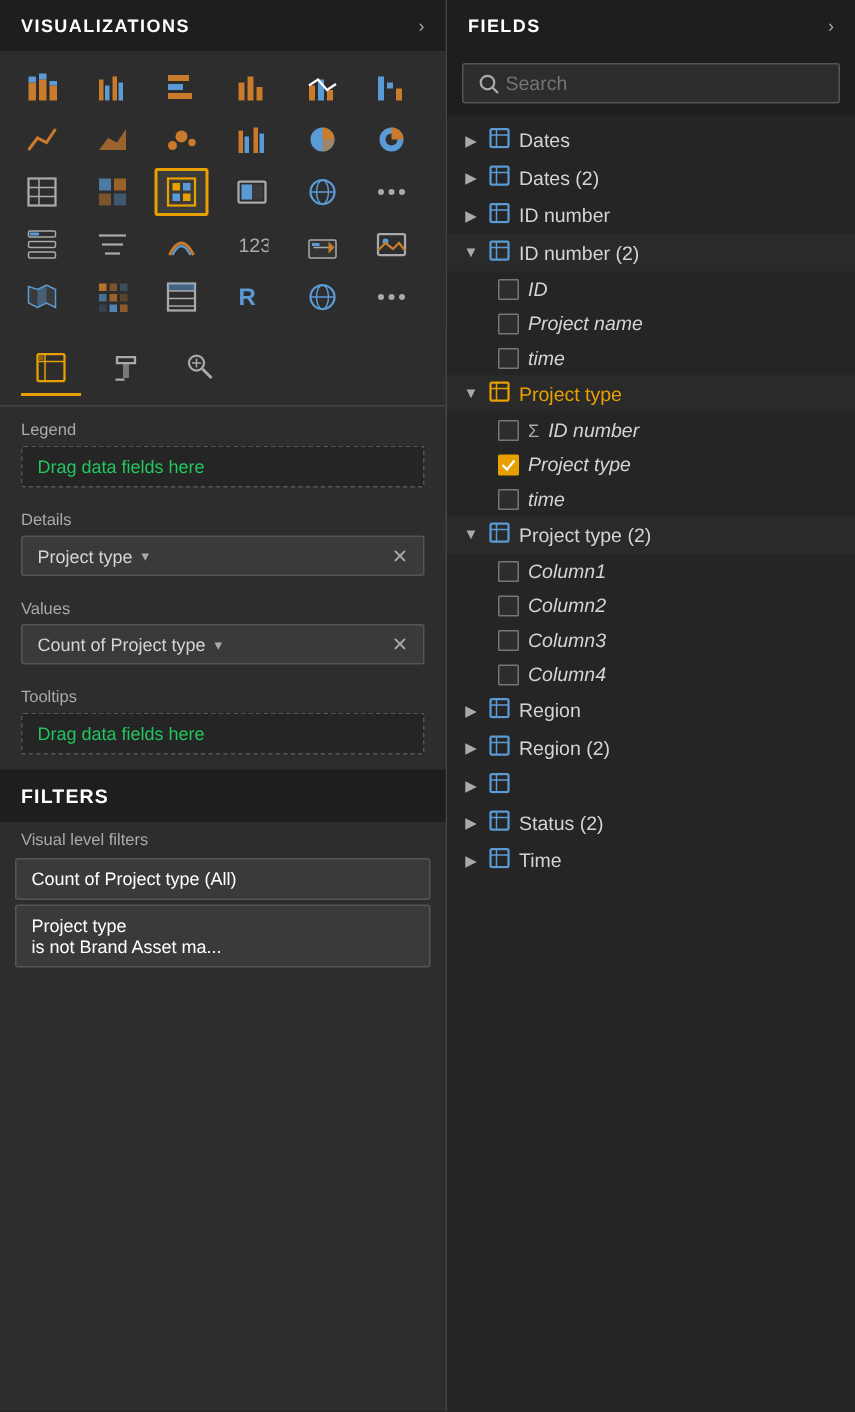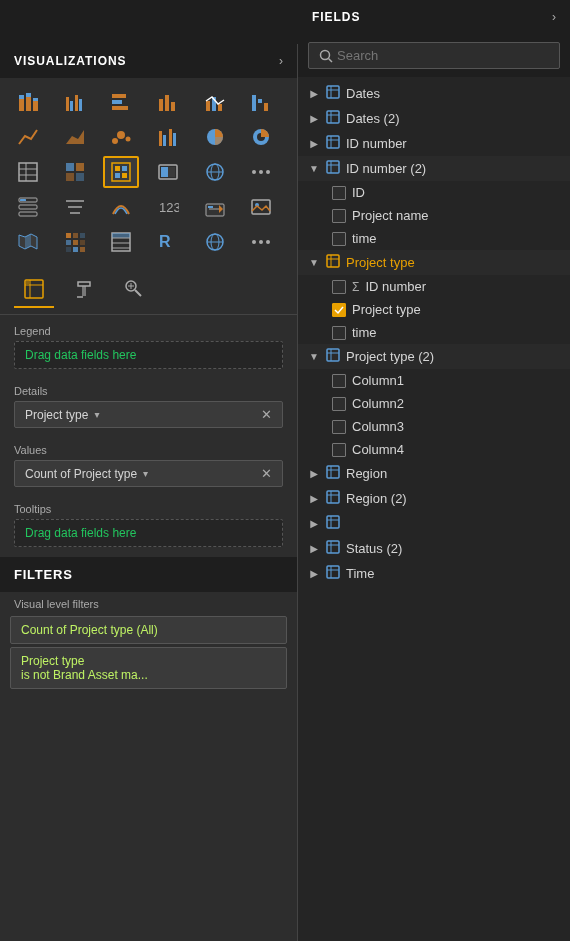--- a/index.html
+++ b/index.html
@@ -15,21 +15,20 @@
     }
 
     
     .left-panel {
       width: 298px;
       background: #2d2d2d;
       display: flex;
       flex-direction: column;
       border-right: 1px solid #444;
       flex-shrink: 0;
-      margin-top: 44px;
     }
 
     .panel-header {
       background: #1e1e1e;
       padding: 10px 14px;
       display: flex;
       align-items: center;
       justify-content: space-between;
     }
     .panel-header-title {
@@ -151,21 +150,21 @@
       color: #aaa;
       padding: 6px 14px 3px 14px;
     }
     .filter-chip {
       background: #3a3a3a;
       border: 1px solid #555;
       border-radius: 2px;
       margin: 3px 10px;
       padding: 6px 10px;
       font-size: 12px;
-      color: #bef264;
+      color: #ffffff;
       cursor: pointer;
     }
 
     
     .right-panel {
       flex: 1;
       background: #252525;
       display: flex;
       flex-direction: column;
       justify-content: space-between;
@@ -265,20 +264,21 @@
       border-color: #e8a000;
     }
     .child-sigma {
       color: #aaa;
       font-size: 12px;
       flex-shrink: 0;
     }
     .child-label {
       font-size: 13px;
       color: #d4d4d4;
+      font-style: italic;
     }
 
     
     .fields-tree::-webkit-scrollbar { width: 6px; }
     .fields-tree::-webkit-scrollbar-track { background: #1e1e1e; }
     .fields-tree::-webkit-scrollbar-thumb { background: #555; border-radius: 3px; }
   </style>
 </head>
 <body>
 

